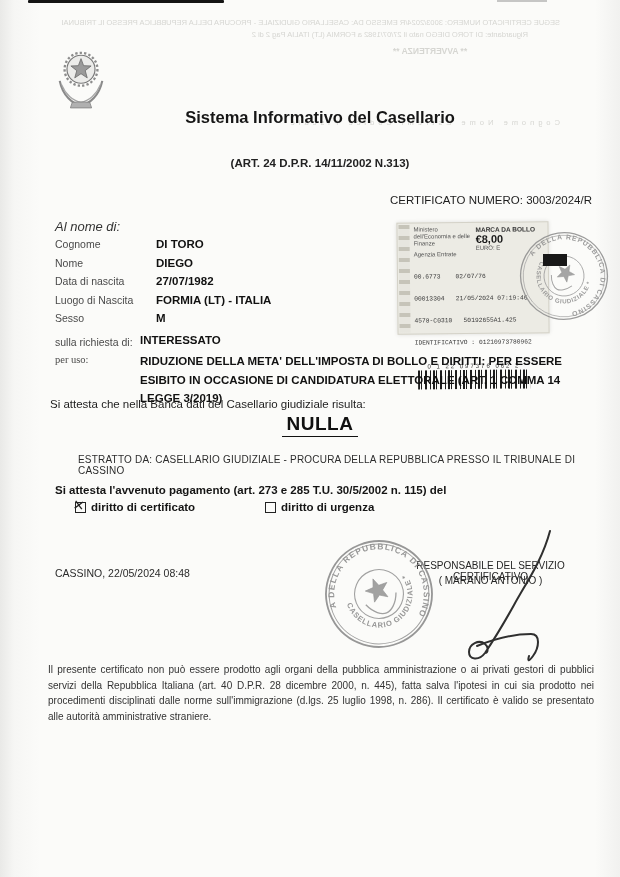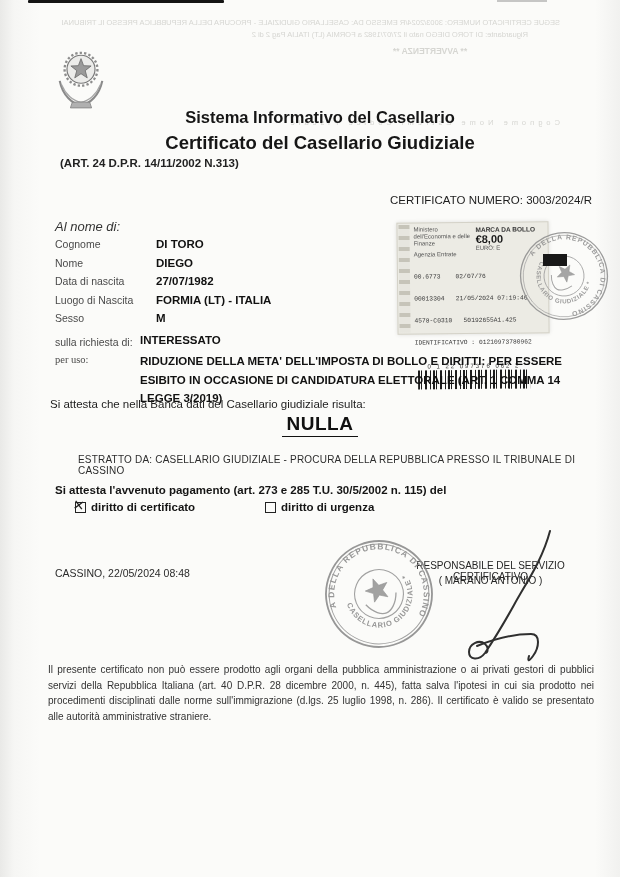--- a/index.html
+++ b/index.html
@@ -16,21 +16,21 @@
   .bleed1{top:18px;left:62px;width:498px;font-size:7.5px;}
   .bleed2{top:30px;left:88px;width:440px;font-size:7.5px;}
   .bleed3{top:46px;left:330px;width:200px;font-size:8.5px;text-align:center;font-weight:bold;}
   .bleed4{top:118px;left:62px;width:498px;font-size:7.5px;letter-spacing:4px;}
   
   .emblem{position:absolute;left:52px;top:44px;width:58px;height:66px;}
   .ministry{position:absolute;left:108px;top:50px;width:478px;margin:0;text-align:center;
     font-family:"DejaVu Serif",serif;font-style:italic;font-weight:normal;font-size:41px;color:#1c1c1c;letter-spacing:1px;}
   .sub1{position:absolute;top:108px;left:60px;width:520px;text-align:center;font-weight:bold;font-size:16.5px;color:#161616;}
   .sub2{position:absolute;top:132px;left:60px;width:520px;text-align:center;font-weight:bold;font-size:18.5px;color:#161616;}
-  .sub3{position:absolute;top:157px;left:60px;width:520px;font-weight:bold;font-size:11.5px;color:#222;}
+  .sub3{position:absolute;top:157px;left:60px;width:520px;text-align:center;font-weight:bold;font-size:11.5px;color:#222;}
   .certnum{position:absolute;top:194px;right:28px;font-size:11.5px;color:#1d1d1d;}
   
   .alnome{position:absolute;left:55px;top:219px;font-size:13px;color:#333;font-style:italic;}
   .fields{position:absolute;left:55px;top:238px;width:330px;}
   .frow{display:flex;height:18.5px;align-items:flex-start;gap:16px;}
   .flabel{width:85px;font-size:10.5px;color:#4a4a4a;}
   .fvalue{font-size:11.5px;font-weight:bold;color:#111;}
   
   .marca{position:absolute;left:397px;top:222px;width:150px;height:110px;background:#ecebe4;
     border:1px solid #d4d2c8;box-shadow:0 0 4px rgba(0,0,0,.12);transform:rotate(-.6deg);font-color:#444;}
@@ -92,21 +92,20 @@
     <circle cx="30" cy="26" r="17" fill="none" stroke="#8d8d8d" stroke-width="2.4" stroke-dasharray="2.4 2.2"></circle>
     <circle cx="30" cy="26" r="14.5" fill="#ececea" stroke="#777" stroke-width="1.2"></circle>
     <polygon points="30,15 32.7,22.28 40.46,22.6 34.37,27.42 36.46,34.9 30,30.6 23.54,34.9 25.63,27.42 19.54,22.6 27.3,22.28" fill="#9a9a9a" stroke="#666" stroke-width=".8"></polygon>
     <path d="M8,38 C11,53 21,62 30,63 C39,62 49,53 52,38" fill="none" stroke="#8a8a8a" stroke-width="2.2"></path>
     <path d="M10,42 C14,52 22,59 30,60" fill="none" stroke="#a5a5a5" stroke-width="1.2"></path>
     <path d="M50,42 C46,52 38,59 30,60" fill="none" stroke="#a5a5a5" stroke-width="1.2"></path>
     <path d="M21,60 L39,60 L41,66 L19,66 Z" fill="#b0b0b0" stroke="#808080" stroke-width=".8"></path>
   </svg>
 
   <div class="sub1">Sistema Informativo del Casellario</div>
-  <div class="sub2">Certificato del Casellario Giudiziale</div>
   <div class="sub3">(ART. 24 D.P.R. 14/11/2002 N.313)</div>
   <div class="certnum">CERTIFICATO NUMERO: 3003/2024/R</div>
 
   <div class="alnome">Al nome di:</div>
   <div class="fields">
     <div class="frow">
       <span class="flabel">Cognome</span>
       <span class="fvalue">DI TORO</span>
     </div>
     <div class="frow">

